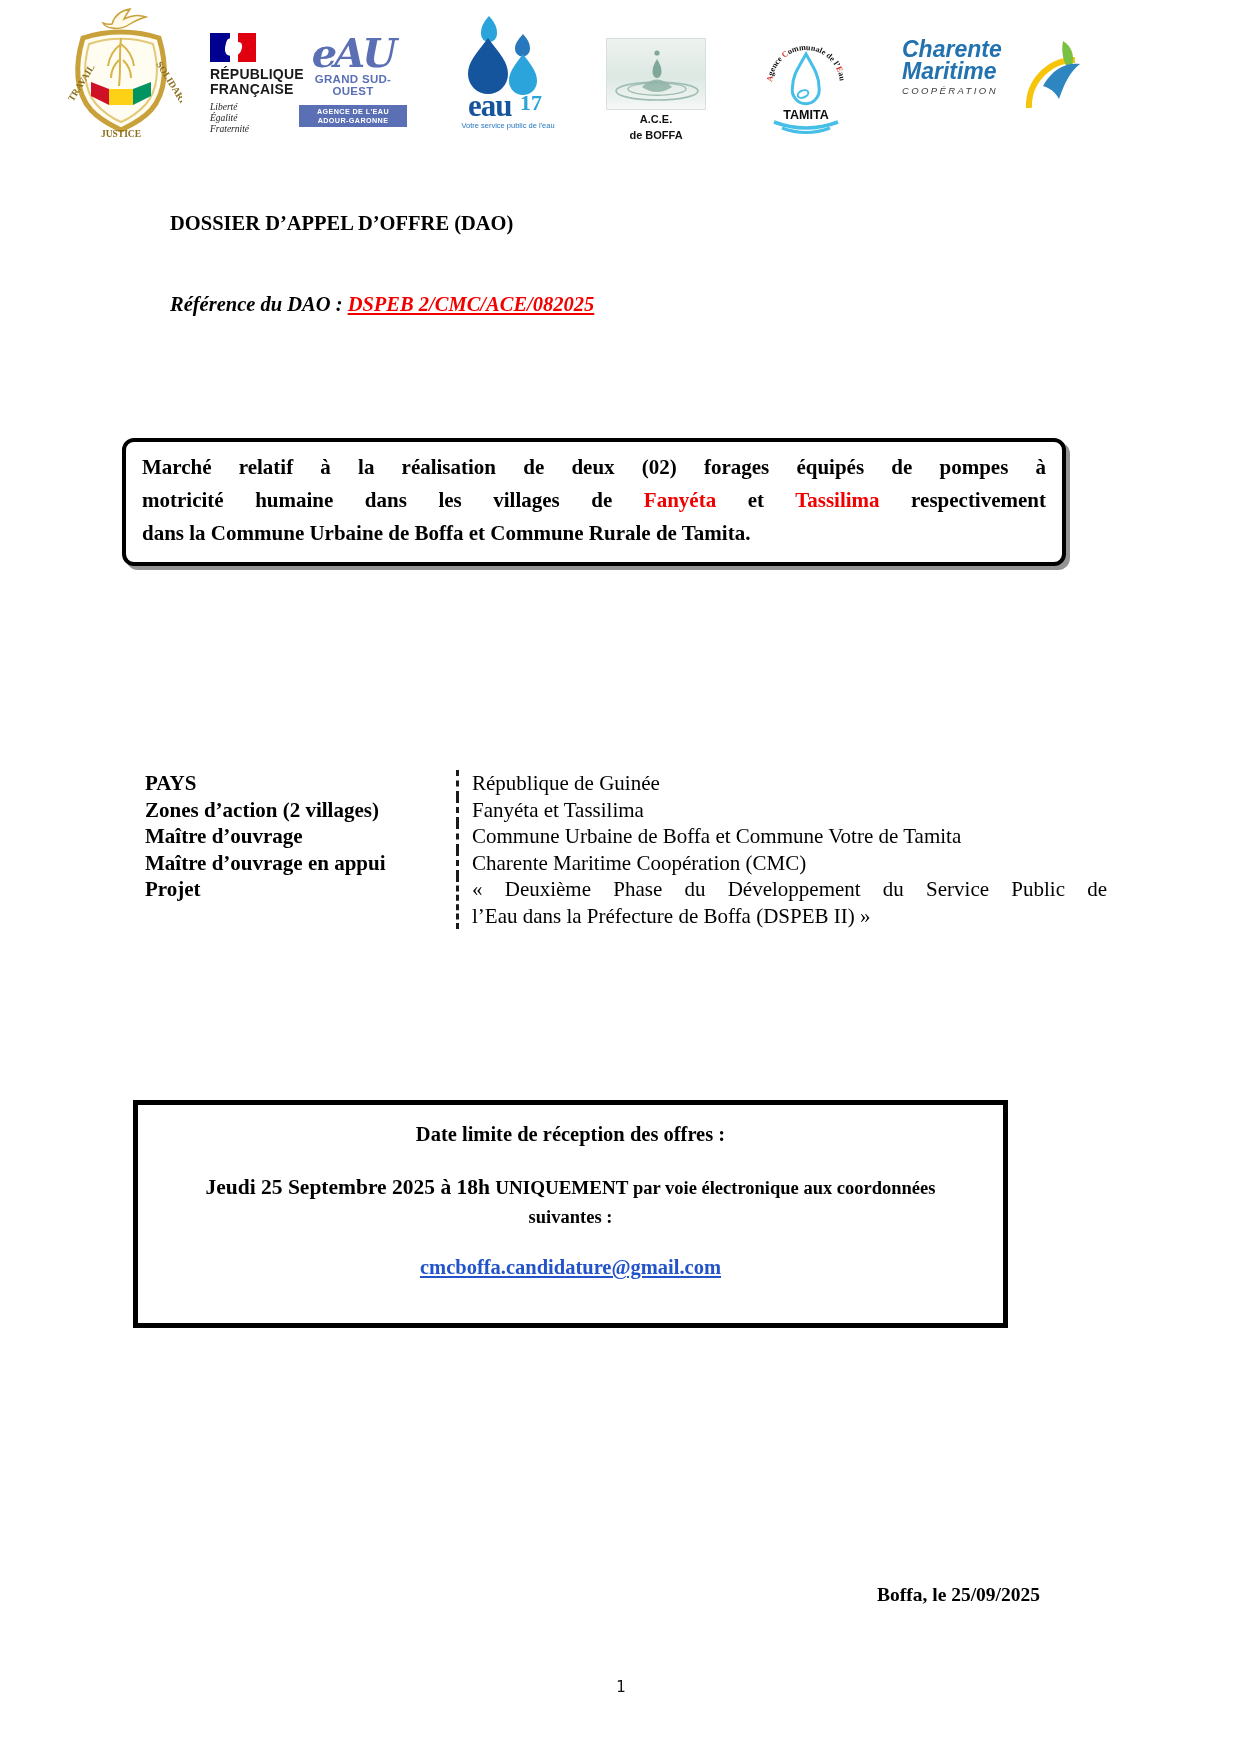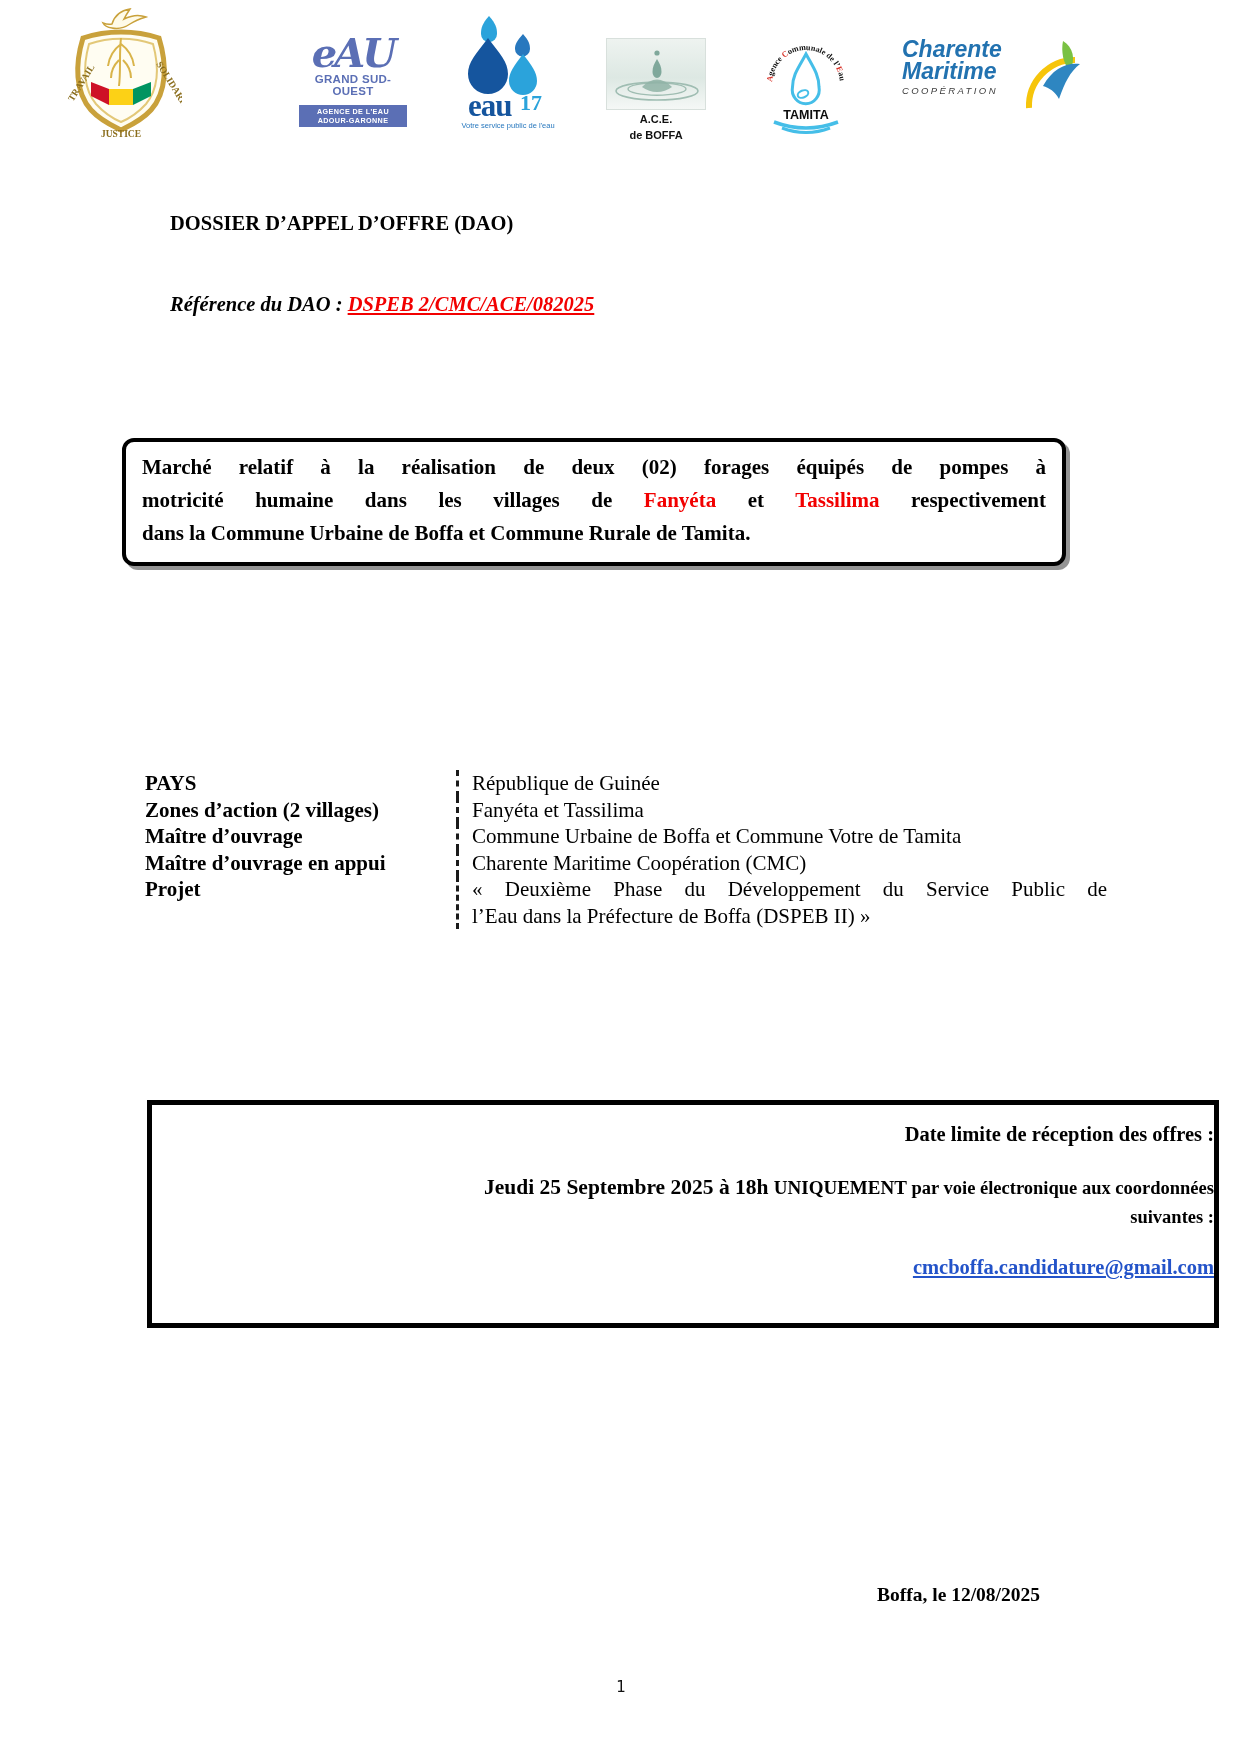--- a/index.html
+++ b/index.html
@@ -44,22 +44,22 @@
   .red{color:#F20000;}
 
   
   .info-table{position:absolute;left:145px;top:770px;width:962px;display:grid;
               grid-template-columns:311px 1fr;font-size:21px;line-height:26.5px;}
   .info-label{font-weight:bold;padding-right:8px;white-space:nowrap;}
   .info-value{border-left:3px dashed #1a1a1a;padding-left:13px;}
   .jline{text-align:justify;text-align-last:justify;}
 
   
-  .deadline-box{position:absolute;left:147px;top:1100px;width:1072px;height:228px;box-sizing:border-box;
-                border:5px solid #000;text-align:right;font-weight:bold;background:#fff;}
+  .deadline-box{position:absolute;left:133px;top:1100px;width:875px;height:228px;box-sizing:border-box;
+                border:5px solid #000;text-align:center;font-weight:bold;background:#fff;}
   .dl-heading{margin-top:18px;font-size:20.5px;}
   .dl-line{margin-top:27px;font-size:18.5px;line-height:29px;}
   .dl-strong{font-size:21.5px;margin-top:16px;}
   .dl-caps{font-size:19px;}
   .dl-email{display:inline-block;margin-top:24px;font-size:20.5px;color:#2353C9;
             text-decoration:underline;text-decoration-color:#2353C9;cursor:pointer;}
 
   
   .place-date{position:absolute;left:700px;top:1584px;width:340px;text-align:right;font-weight:bold;font-size:19.5px;}
   .page-number{position:absolute;left:0;top:1678px;width:1242px;text-align:center;
@@ -80,20 +80,37 @@
       <path d="M61,36 C59,52 61,68 59,84 M61,42 C53,48 49,56 48,64 M61,42 C69,48 73,56 74,64 M59,58 C53,64 51,70 51,76 M63,58 C69,64 71,70 71,76" stroke="#D9B44A" stroke-width="2" fill="none"></path>
       <polygon points="31,80 49,87 49,103 31,94" fill="#CE1126"></polygon>
       <polygon points="49,87 73,87 73,103 49,103" fill="#FCD116"></polygon>
       <polygon points="73,87 91,80 91,94 73,103" fill="#009460"></polygon>
       <text transform="translate(13,100) rotate(-58)" font-size="9.5" font-weight="bold" fill="#8a6d1c">TRAVAIL</text>
       <text x="61" y="135" text-anchor="middle" font-size="9.5" font-weight="bold" fill="#8a6d1c">JUSTICE</text>
       <text transform="translate(96,62) rotate(58)" font-size="9.5" font-weight="bold" fill="#8a6d1c">SOLIDARITÉ</text>
     </svg>
   </div>
 
+  <div class="logo logo-rf">
+    <div class="rf-flag">
+      <span class="b"></span>
+        <span class="w"></span>
+        <span class="r"></span>
+      <svg width="46" height="29" style="position:absolute;left:0;top:0">
+        <path d="M18,6 q7,-3 9,3 q6,-1 5,6 q-2,9 -11,8 q-7,-1 -6,-8 q1,-7 3,-9" fill="#ffffff"></path>
+      </svg>
+    </div>
+    <div class="rf-name">RÉPUBLIQUE</div>
+    <div class="rf-name">FRANÇAISE</div>
+    <div class="rf-motto">
+      <div>Liberté</div>
+      <div>Égalité</div>
+      <div>Fraternité</div>
+    </div>
+  </div>
 
   <div class="logo logo-eau-gso">
     <div class="gso-wordmark">eAU</div>
     <div class="gso-region">GRAND SUD-OUEST</div>
     <div class="gso-banner">AGENCE DE L'EAU ADOUR-GARONNE</div>
   </div>
 
   <div class="logo logo-eau17">
     <svg viewBox="0 0 104 124" width="104" height="124">
       <path d="M33,8 C40,16 41,20 41,26 A8,8 0 1 1 25,26 C25,20 26,16 33,8 Z" fill="#2BA3DB"></path>
@@ -186,16 +203,16 @@
   <div class="deadline-box">
     <div class="dl-heading">Date limite de réception des offres :</div>
     <div class="dl-line">
       <span class="dl-strong">Jeudi 25 Septembre 2025 à 18h </span><span class="dl-caps">UNIQUEMENT</span><span> par voie électronique aux coordonnées</span>
       <br>
       <span>suivantes :</span>
     </div>
     <a class="dl-email">cmcboffa.candidature@gmail.com</a>
   </div>
 
-  <div class="place-date">Boffa, le 12/08/2025</div>
+  <div class="place-date">Boffa, le 25/09/2025</div>
   <div class="page-number">1</div>
 
 </div>
 
 </body></html>

